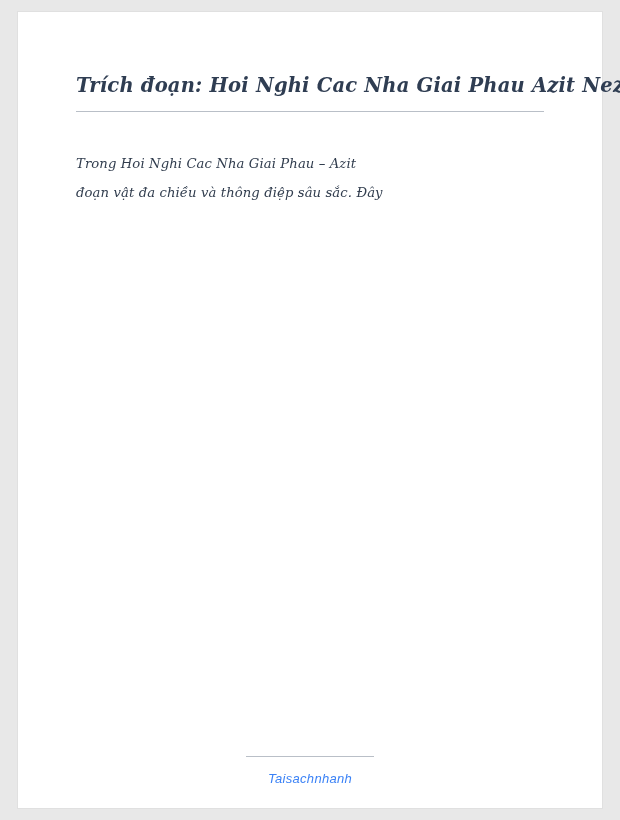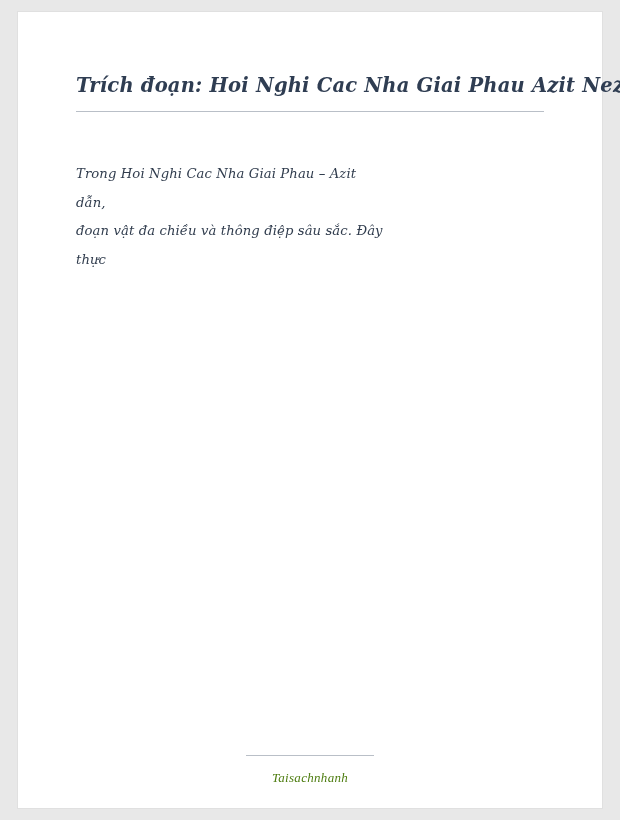--- a/index.html
+++ b/index.html
@@ -42,21 +42,21 @@
     color: #2f3d52;
     white-space: nowrap;
   }
   .title-rule {
     margin-top: 14px;
     height: 1px;
     background: #b9bfc7;
     width: 100%;
   }
   .body-text {
-    margin-top: 48px;
+    margin-top: 38px;
     font-family: "DejaVu Serif", serif;
     font-style: italic;
     font-size: 13.2px;
     line-height: 28.6px;
     color: #313d4e;
     letter-spacing: 0.1px;
     max-width: 300px;
   }
   .body-line {
     display: block;
@@ -69,41 +69,39 @@
     bottom: 22px;
     text-align: center;
   }
   .footer-rule {
     width: 128px;
     height: 1px;
     background: #b9bfc7;
     margin: 0 auto 14px auto;
   }
   .footer-text {
-    font-family: Liberation Serif, serif;
+    font-family: Liberation Sans, sans-serif;
     font-style: italic;
     font-size: 13px;
-    color: #4d7c0f;
+    color: #3b82f6;
     letter-spacing: 0.3px;
   }
 </style>
 </head>
 <body>
 
 <div class="page">
   <div class="page-inner">
 
     <h1 class="doc-title">Trích đoạn: Hoi Nghi Cac Nha Giai Phau Azit Nezin</h1>
     <div class="title-rule"></div>
 
     <div class="body-text">
       <span class="body-line">Trong Hoi Nghi Cac Nha Giai Phau – Azit</span>
-      <span class="body-line">dẫn,</span>
       <span class="body-line">đoạn vật đa chiều và thông điệp sâu sắc. Đây</span>
-      <span class="body-line">thực</span>
     </div>
 
     <div class="footer">
       <div class="footer-rule"></div>
       <div class="footer-text">Taisachnhanh</div>
     </div>
 
   </div>
 </div>
 

